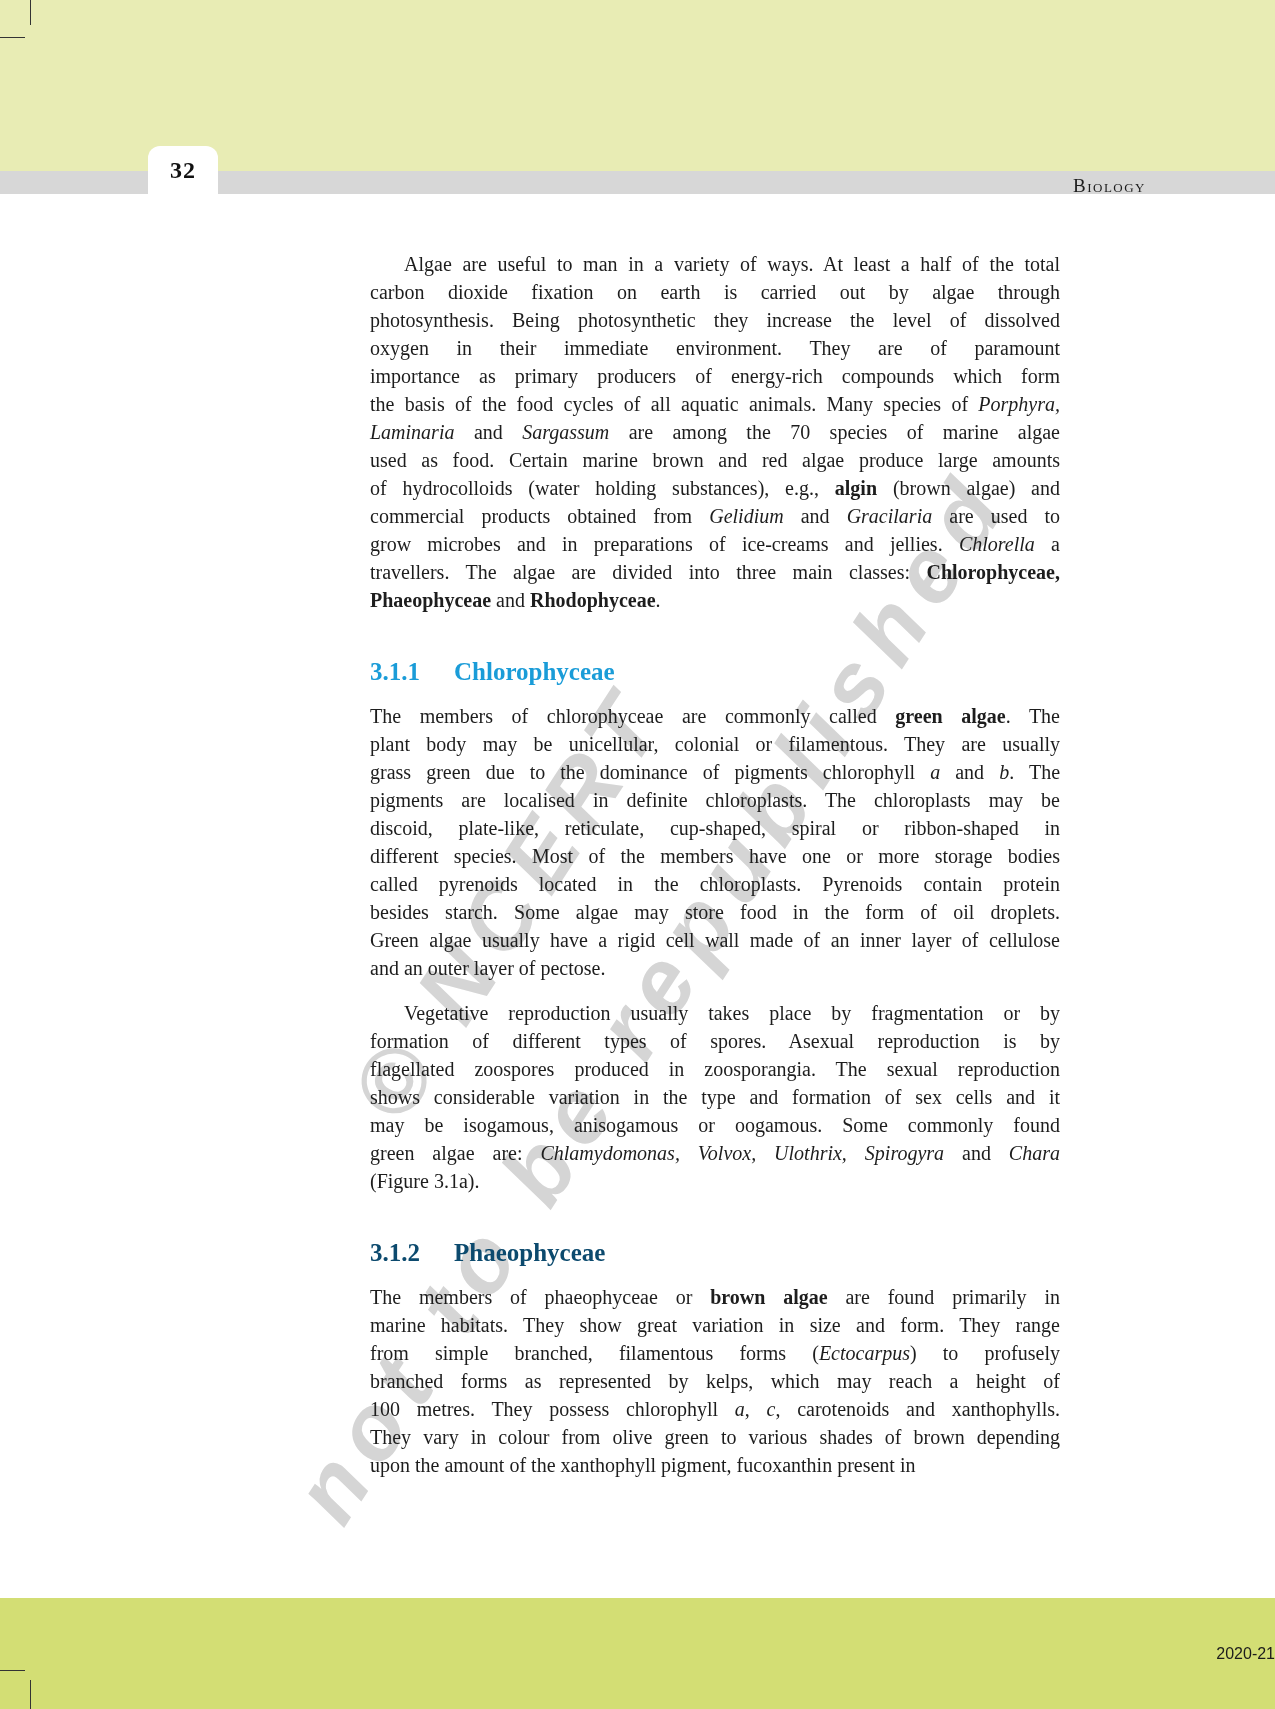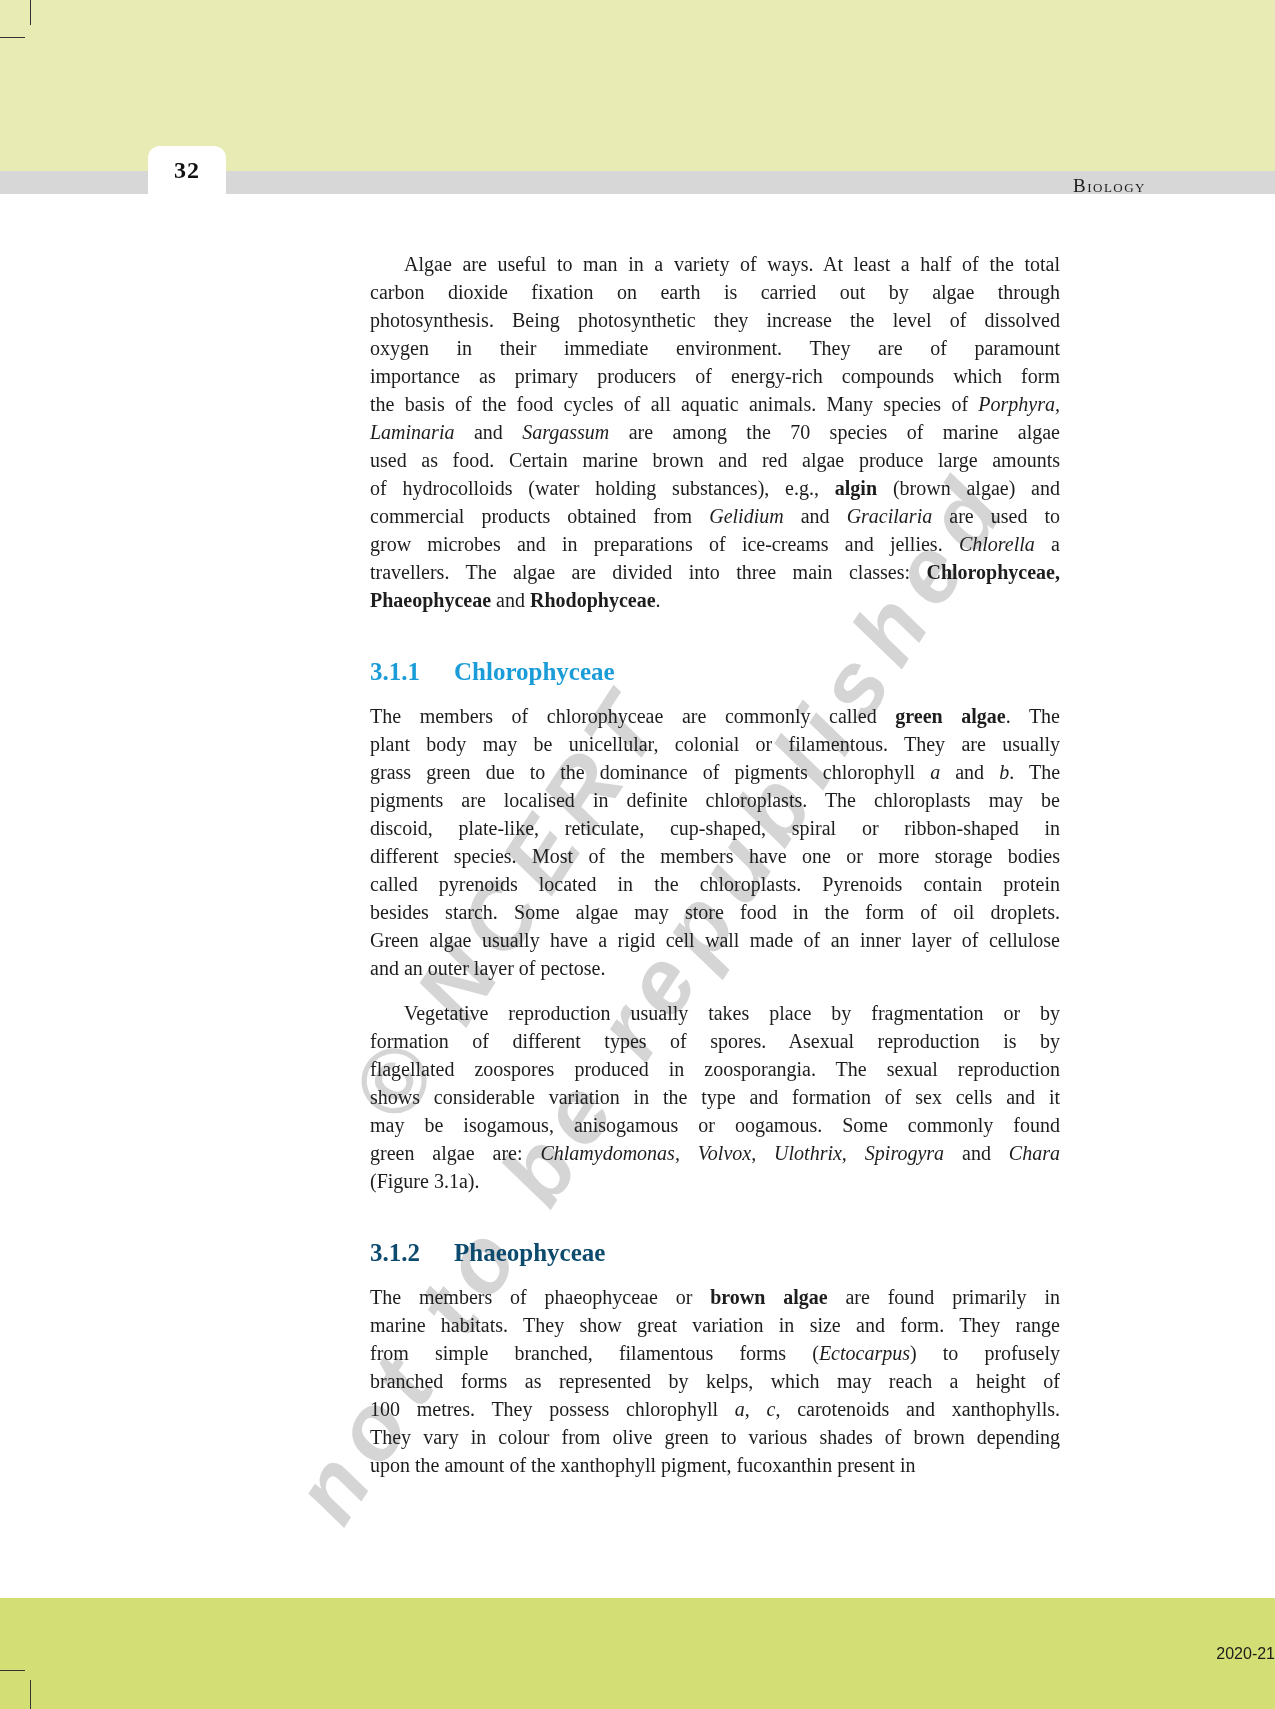--- a/index.html
+++ b/index.html
@@ -5,21 +5,21 @@
   html,body{margin:0;padding:0;}
   body{
     width:1275px;height:1709px;position:relative;overflow:hidden;
     background:#ffffff;font-family:"Liberation Serif", serif;
   }
   
   .band-top{position:absolute;left:0;top:0;width:1275px;height:171px;}
   .band-bottom{position:absolute;left:0;top:1598px;width:1275px;height:111px;}
   .header-bar{position:absolute;left:0;top:171px;width:1275px;height:23px;}
   .page-tab{
-    position:absolute;left:148px;top:146px;width:78px;height:48px;
+    position:absolute;left:148px;top:146px;width:70px;height:48px;
     background:#ffffff;border-radius:12px 12px 0 0;z-index:3;
     display:flex;align-items:center;justify-content:center;
   }
   .page-num{font-weight:bold;font-size:24px;color:#111;letter-spacing:1px;}
   .header-title{
     position:absolute;top:171px;right:129px;height:29px;z-index:2;
     display:flex;align-items:center;
     font-variant:small-caps;font-size:19px;letter-spacing:1.5px;color:#1c1c1c;
   }
   

